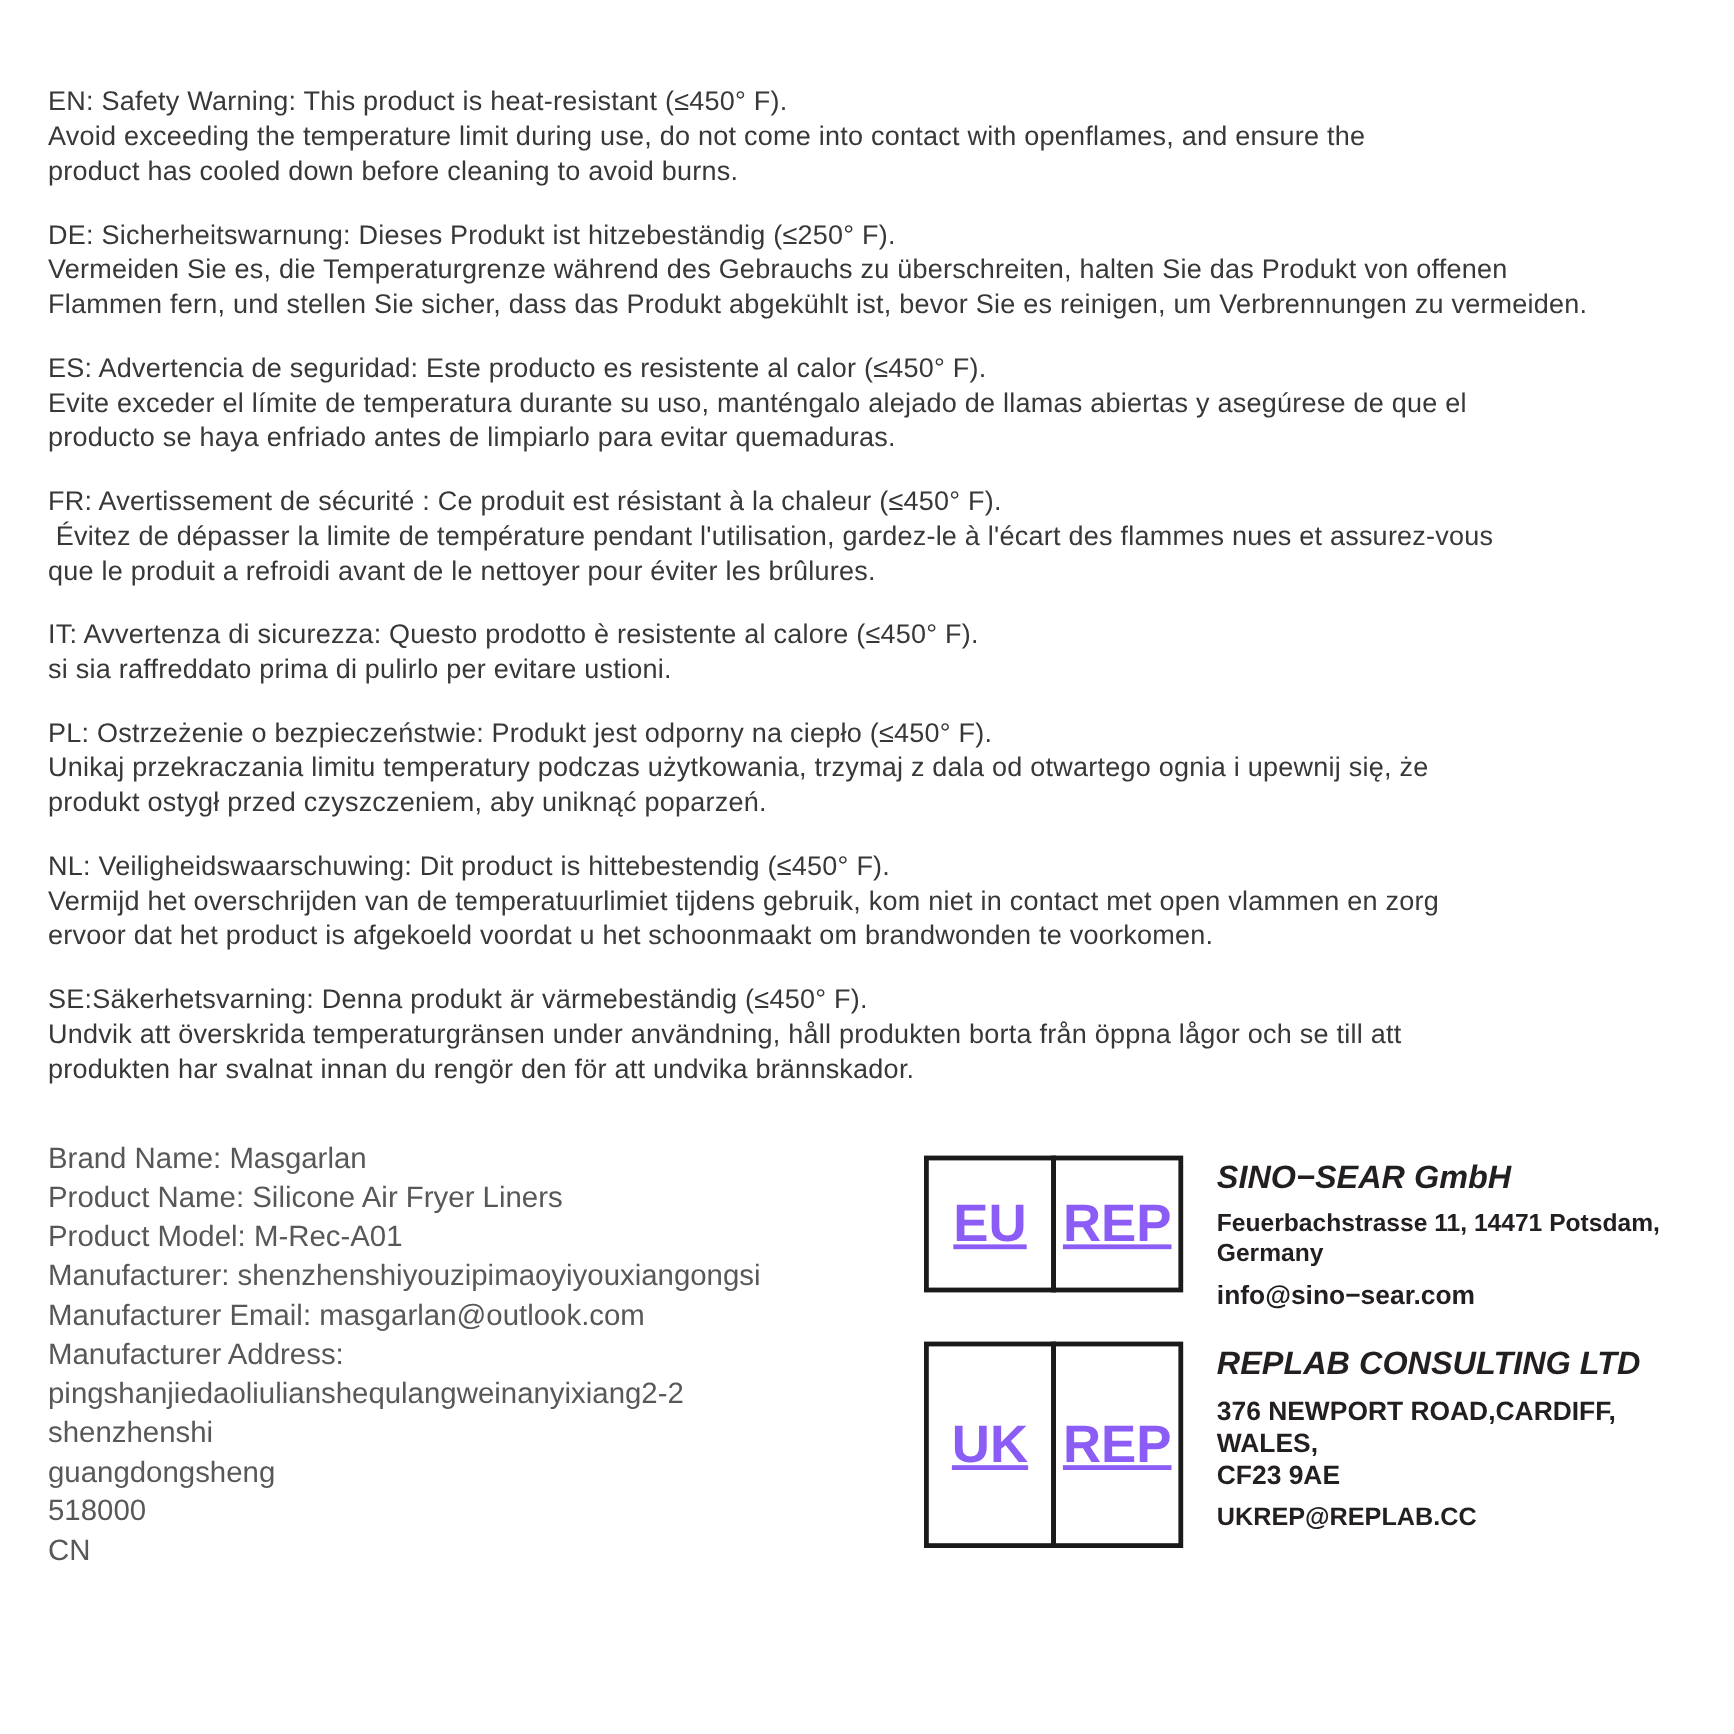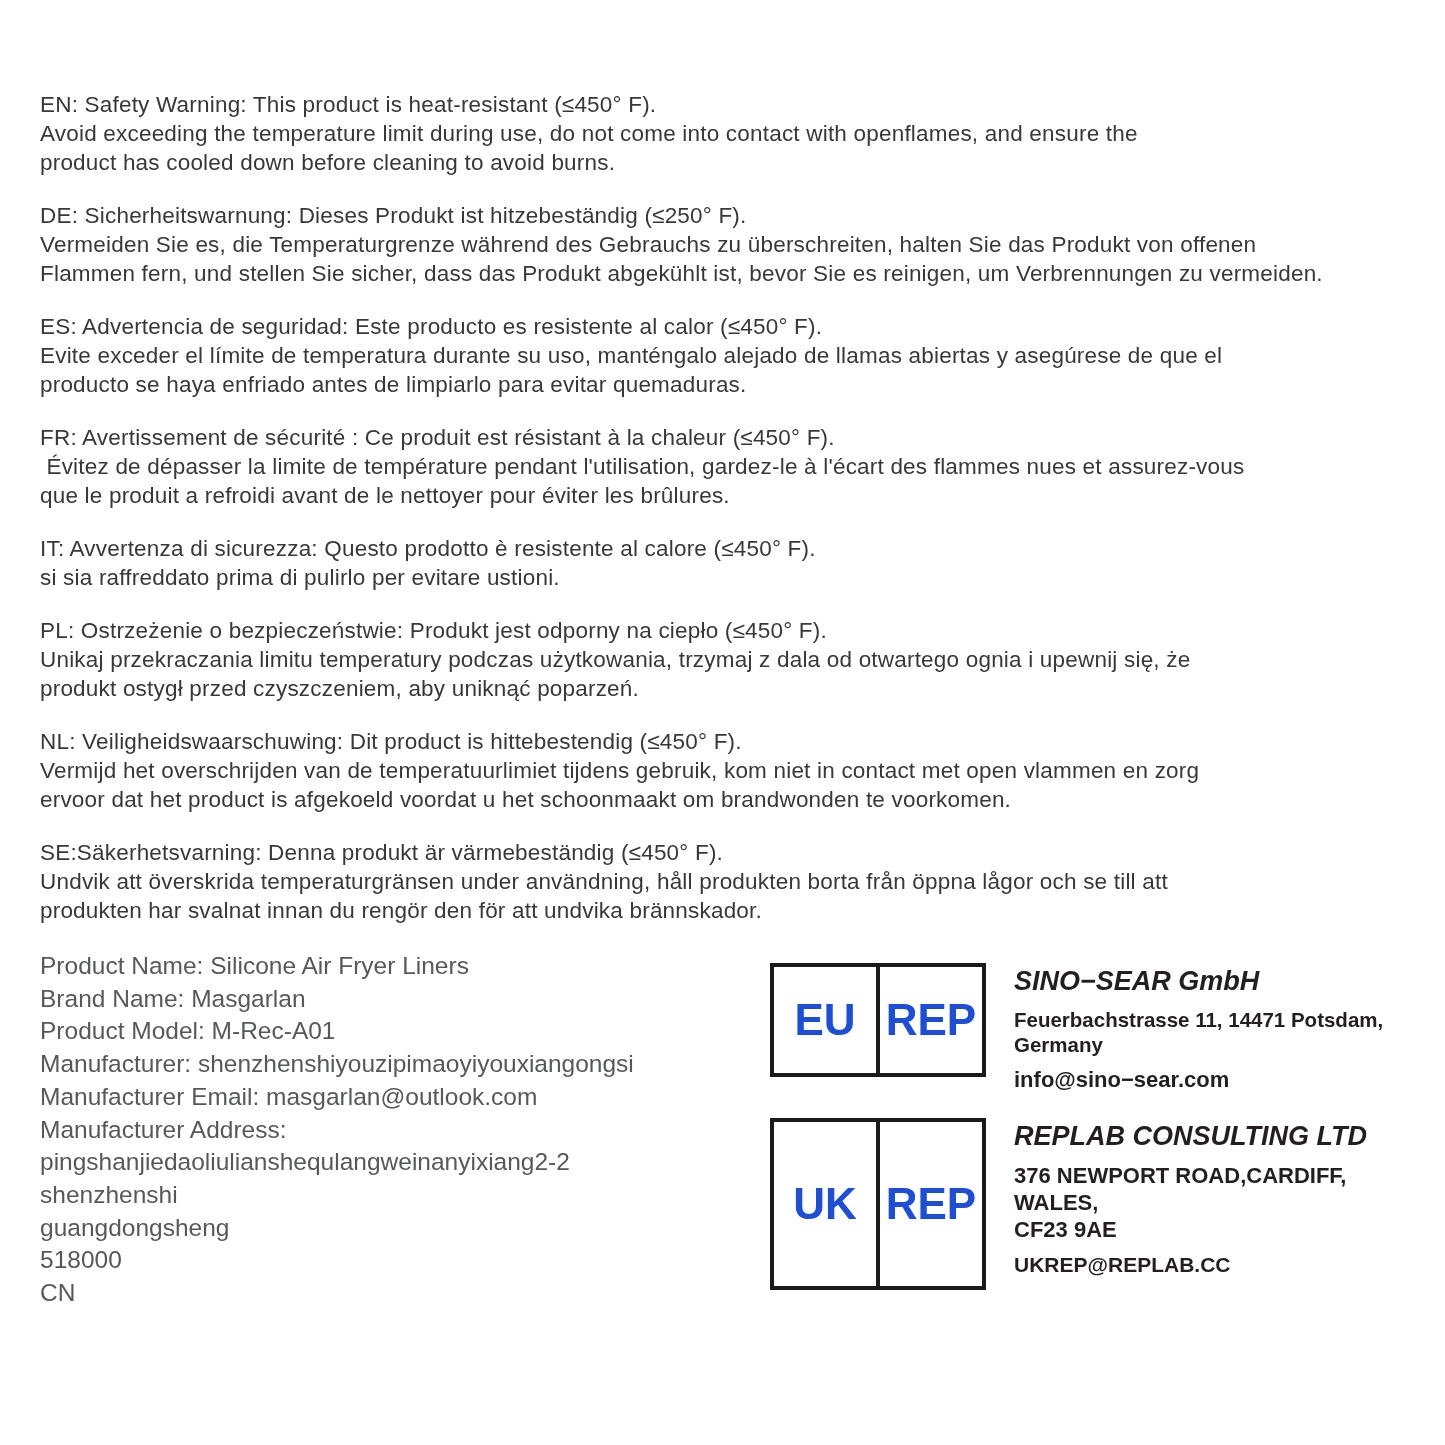--- a/index.html
+++ b/index.html
@@ -16,21 +16,21 @@
   .warnings {
     position: absolute;
     left: 40px;
     top: 70px;
     width: 1380px;
     color: #383838;
     font-size: 22.5px;
     line-height: 29px;
     letter-spacing: 0.2px;
   }
-  .warning-block { margin-bottom: 24px; margin-top: 20px; }
+  .warning-block { margin-bottom: 24px; }
   .warning-line { white-space: pre-wrap; }
 
   
   .product-info {
     position: absolute;
     left: 40px;
     top: 950px;
     width: 700px;
     color: #57585a;
     font-size: 24.5px;
@@ -49,22 +49,23 @@
   .rep-row.uk .rep-mark { height: 172px; }
   .rep-cell {
     width: 110px;
     height: 100%;
     border: 4px solid #1a1a1a;
     display: flex;
     align-items: center;
     justify-content: center;
     font-weight: bold;
     font-size: 44px;
-    color: #1d4ed8;
+    color: #8b5cf6;
     letter-spacing: 0px;
+    text-decoration: underline;
   }
   .rep-cell + .rep-cell { margin-left: -4px; }
   .rep-info { margin-left: 28px; padding-top: 2px; color: #231f20; }
   .rep-company { font-weight: bold; font-size: 27px; line-height: 33px; font-style: italic; }
   .rep-address { font-weight: bold; font-size: 20.5px; line-height: 25px; margin-top: 9px; }
   .rep-row.uk .rep-address { font-size: 22px; line-height: 27px; }
   .rep-email { font-weight: bold; font-size: 22px; margin-top: 10px; }
   .rep-row.uk .rep-email { font-size: 21px; }
 </style>
 </head>
@@ -106,22 +107,22 @@
     <div class="warning-line">ervoor dat het product is afgekoeld voordat u het schoonmaakt om brandwonden te voorkomen.</div>
   </div>
   <div class="warning-block">
     <div class="warning-line">SE:Säkerhetsvarning: Denna produkt är värmebeständig (≤450° F).</div>
     <div class="warning-line">Undvik att överskrida temperaturgränsen under användning, håll produkten borta från öppna lågor och se till att</div>
     <div class="warning-line">produkten har svalnat innan du rengör den för att undvika brännskador.</div>
   </div>
 </div>
 
 <div class="product-info">
+  <div>Brand Name: Masgarlan</div>
   <div>Product Name: Silicone Air Fryer Liners</div>
-  <div>Brand Name: Masgarlan</div>
   <div>Product Model: M-Rec-A01</div>
   <div>Manufacturer: shenzhenshiyouzipimaoyiyouxiangongsi</div>
   <div>Manufacturer Email: masgarlan@outlook.com</div>
   <div>Manufacturer Address:</div>
   <div>pingshanjiedaoliulianshequlangweinanyixiang2-2</div>
   <div>shenzhenshi</div>
   <div>guangdongsheng</div>
   <div>518000</div>
   <div>CN</div>
 </div>

